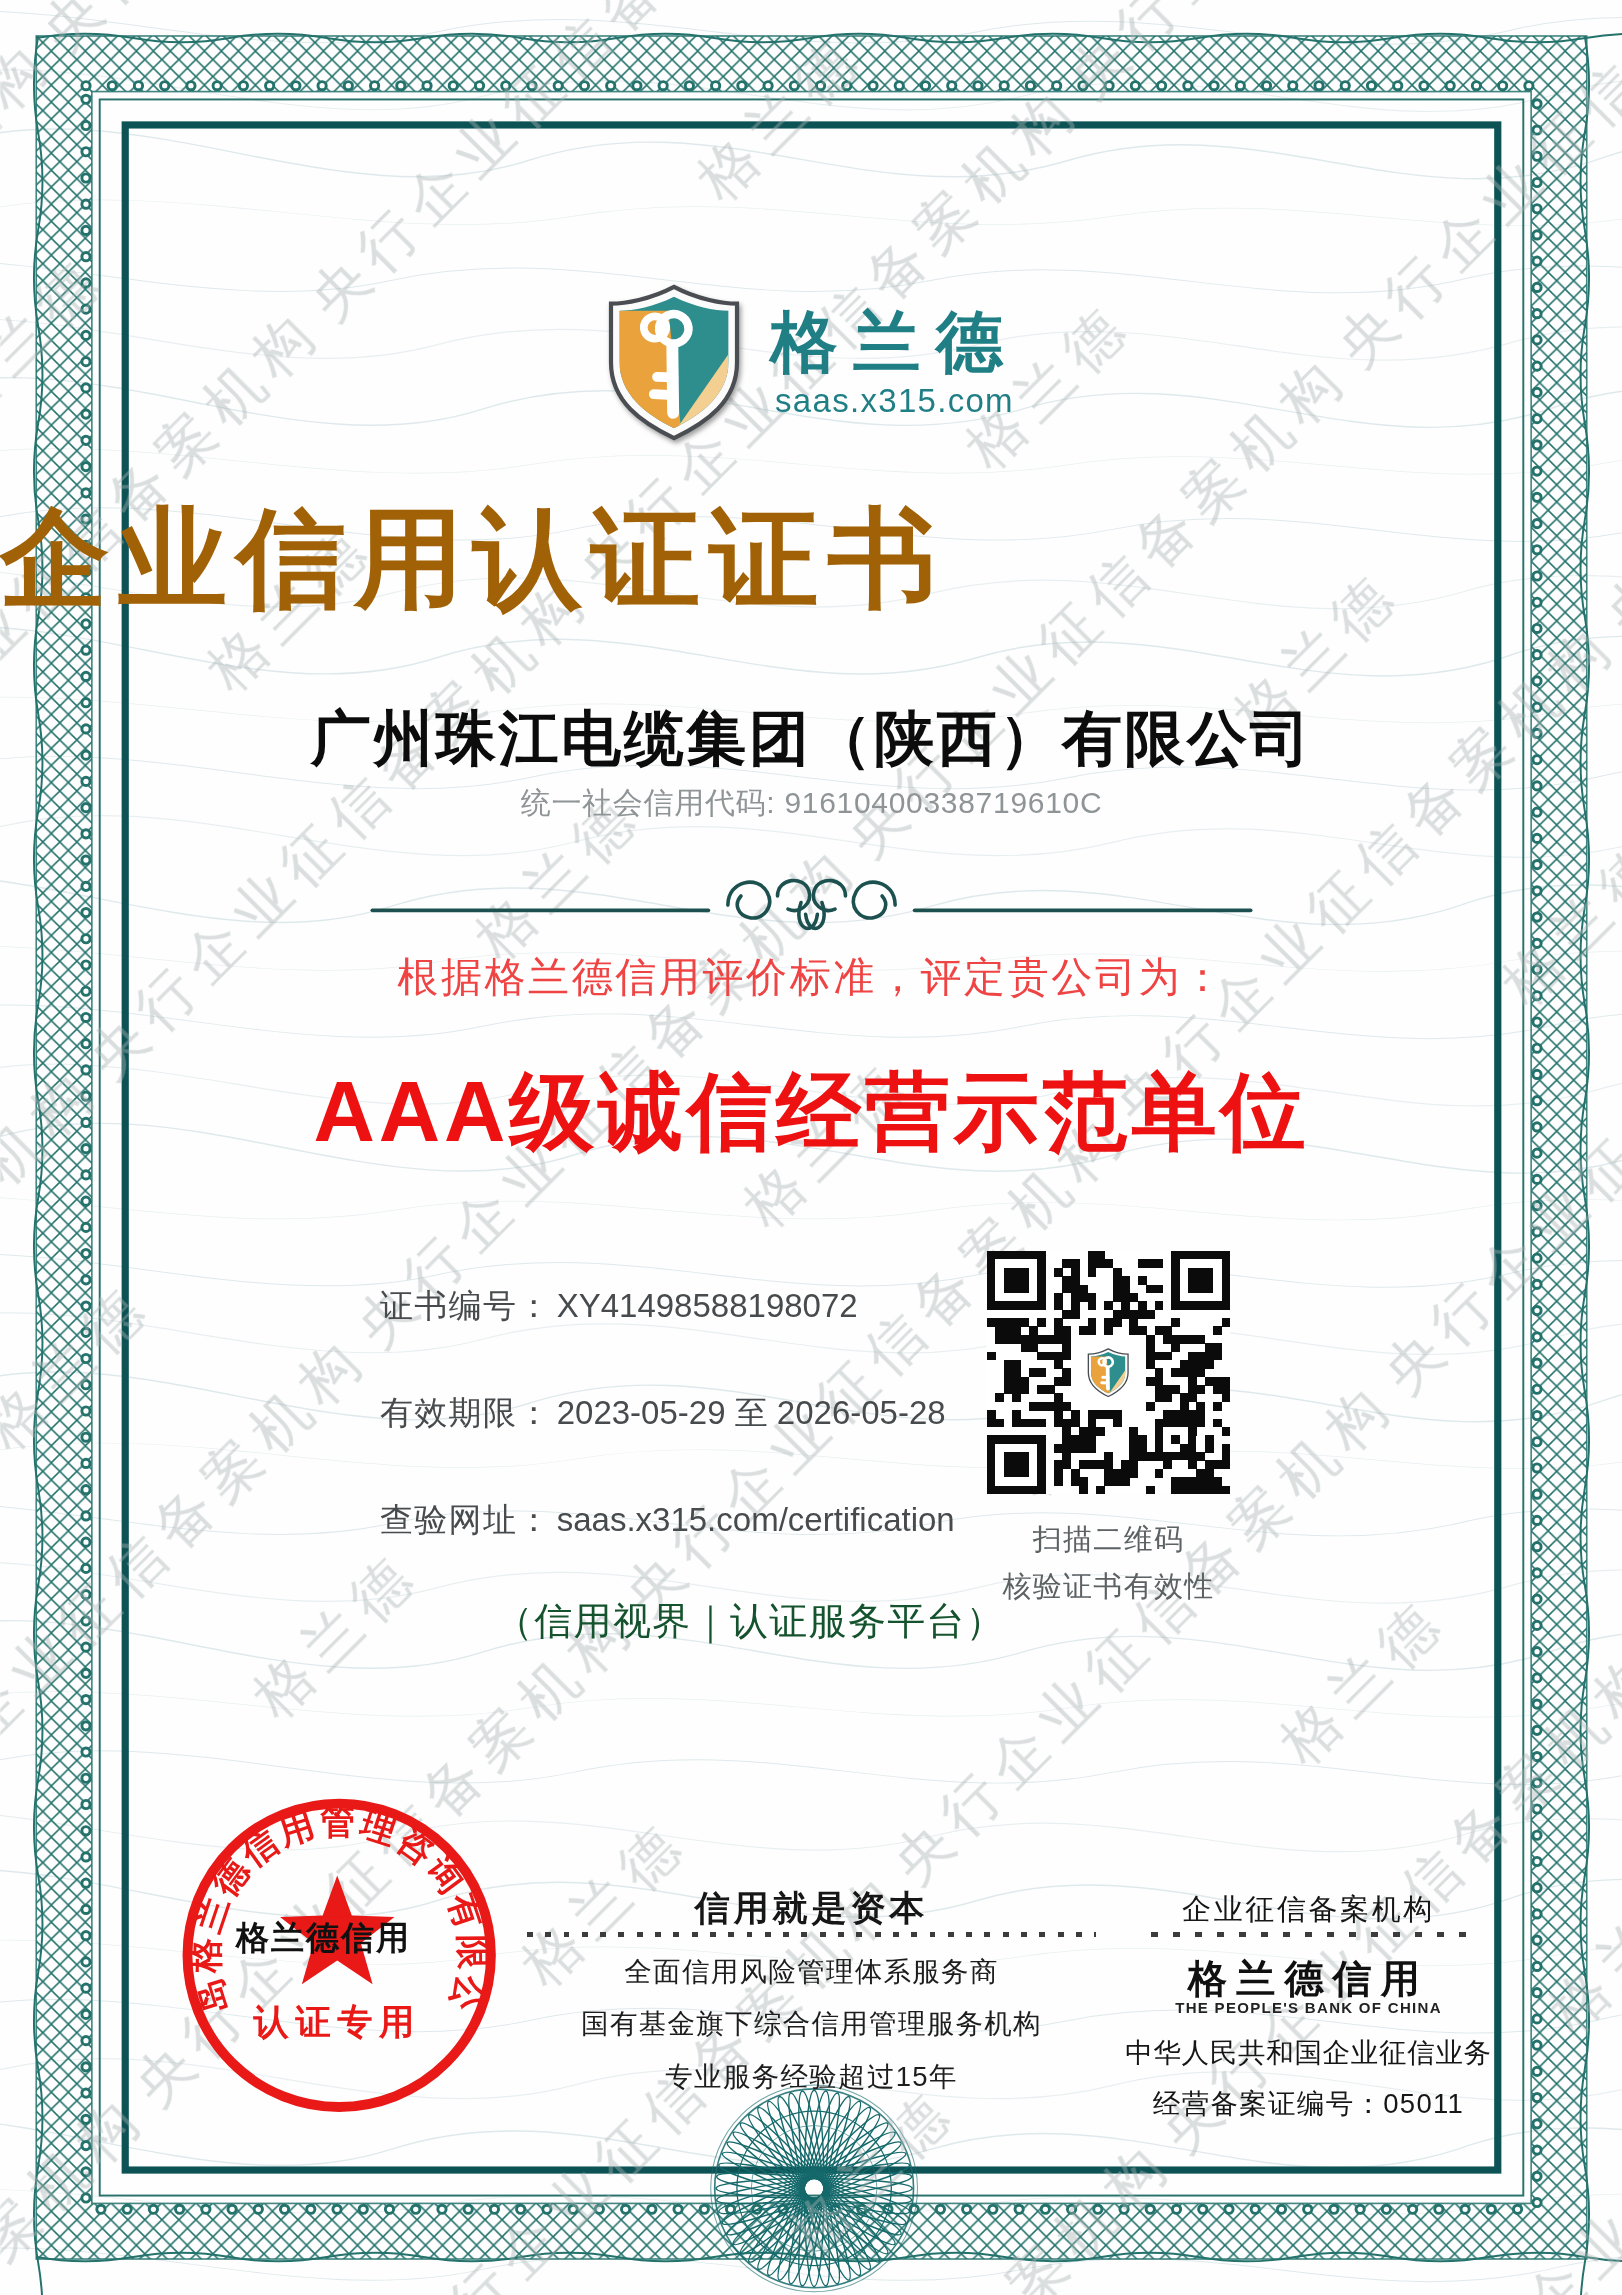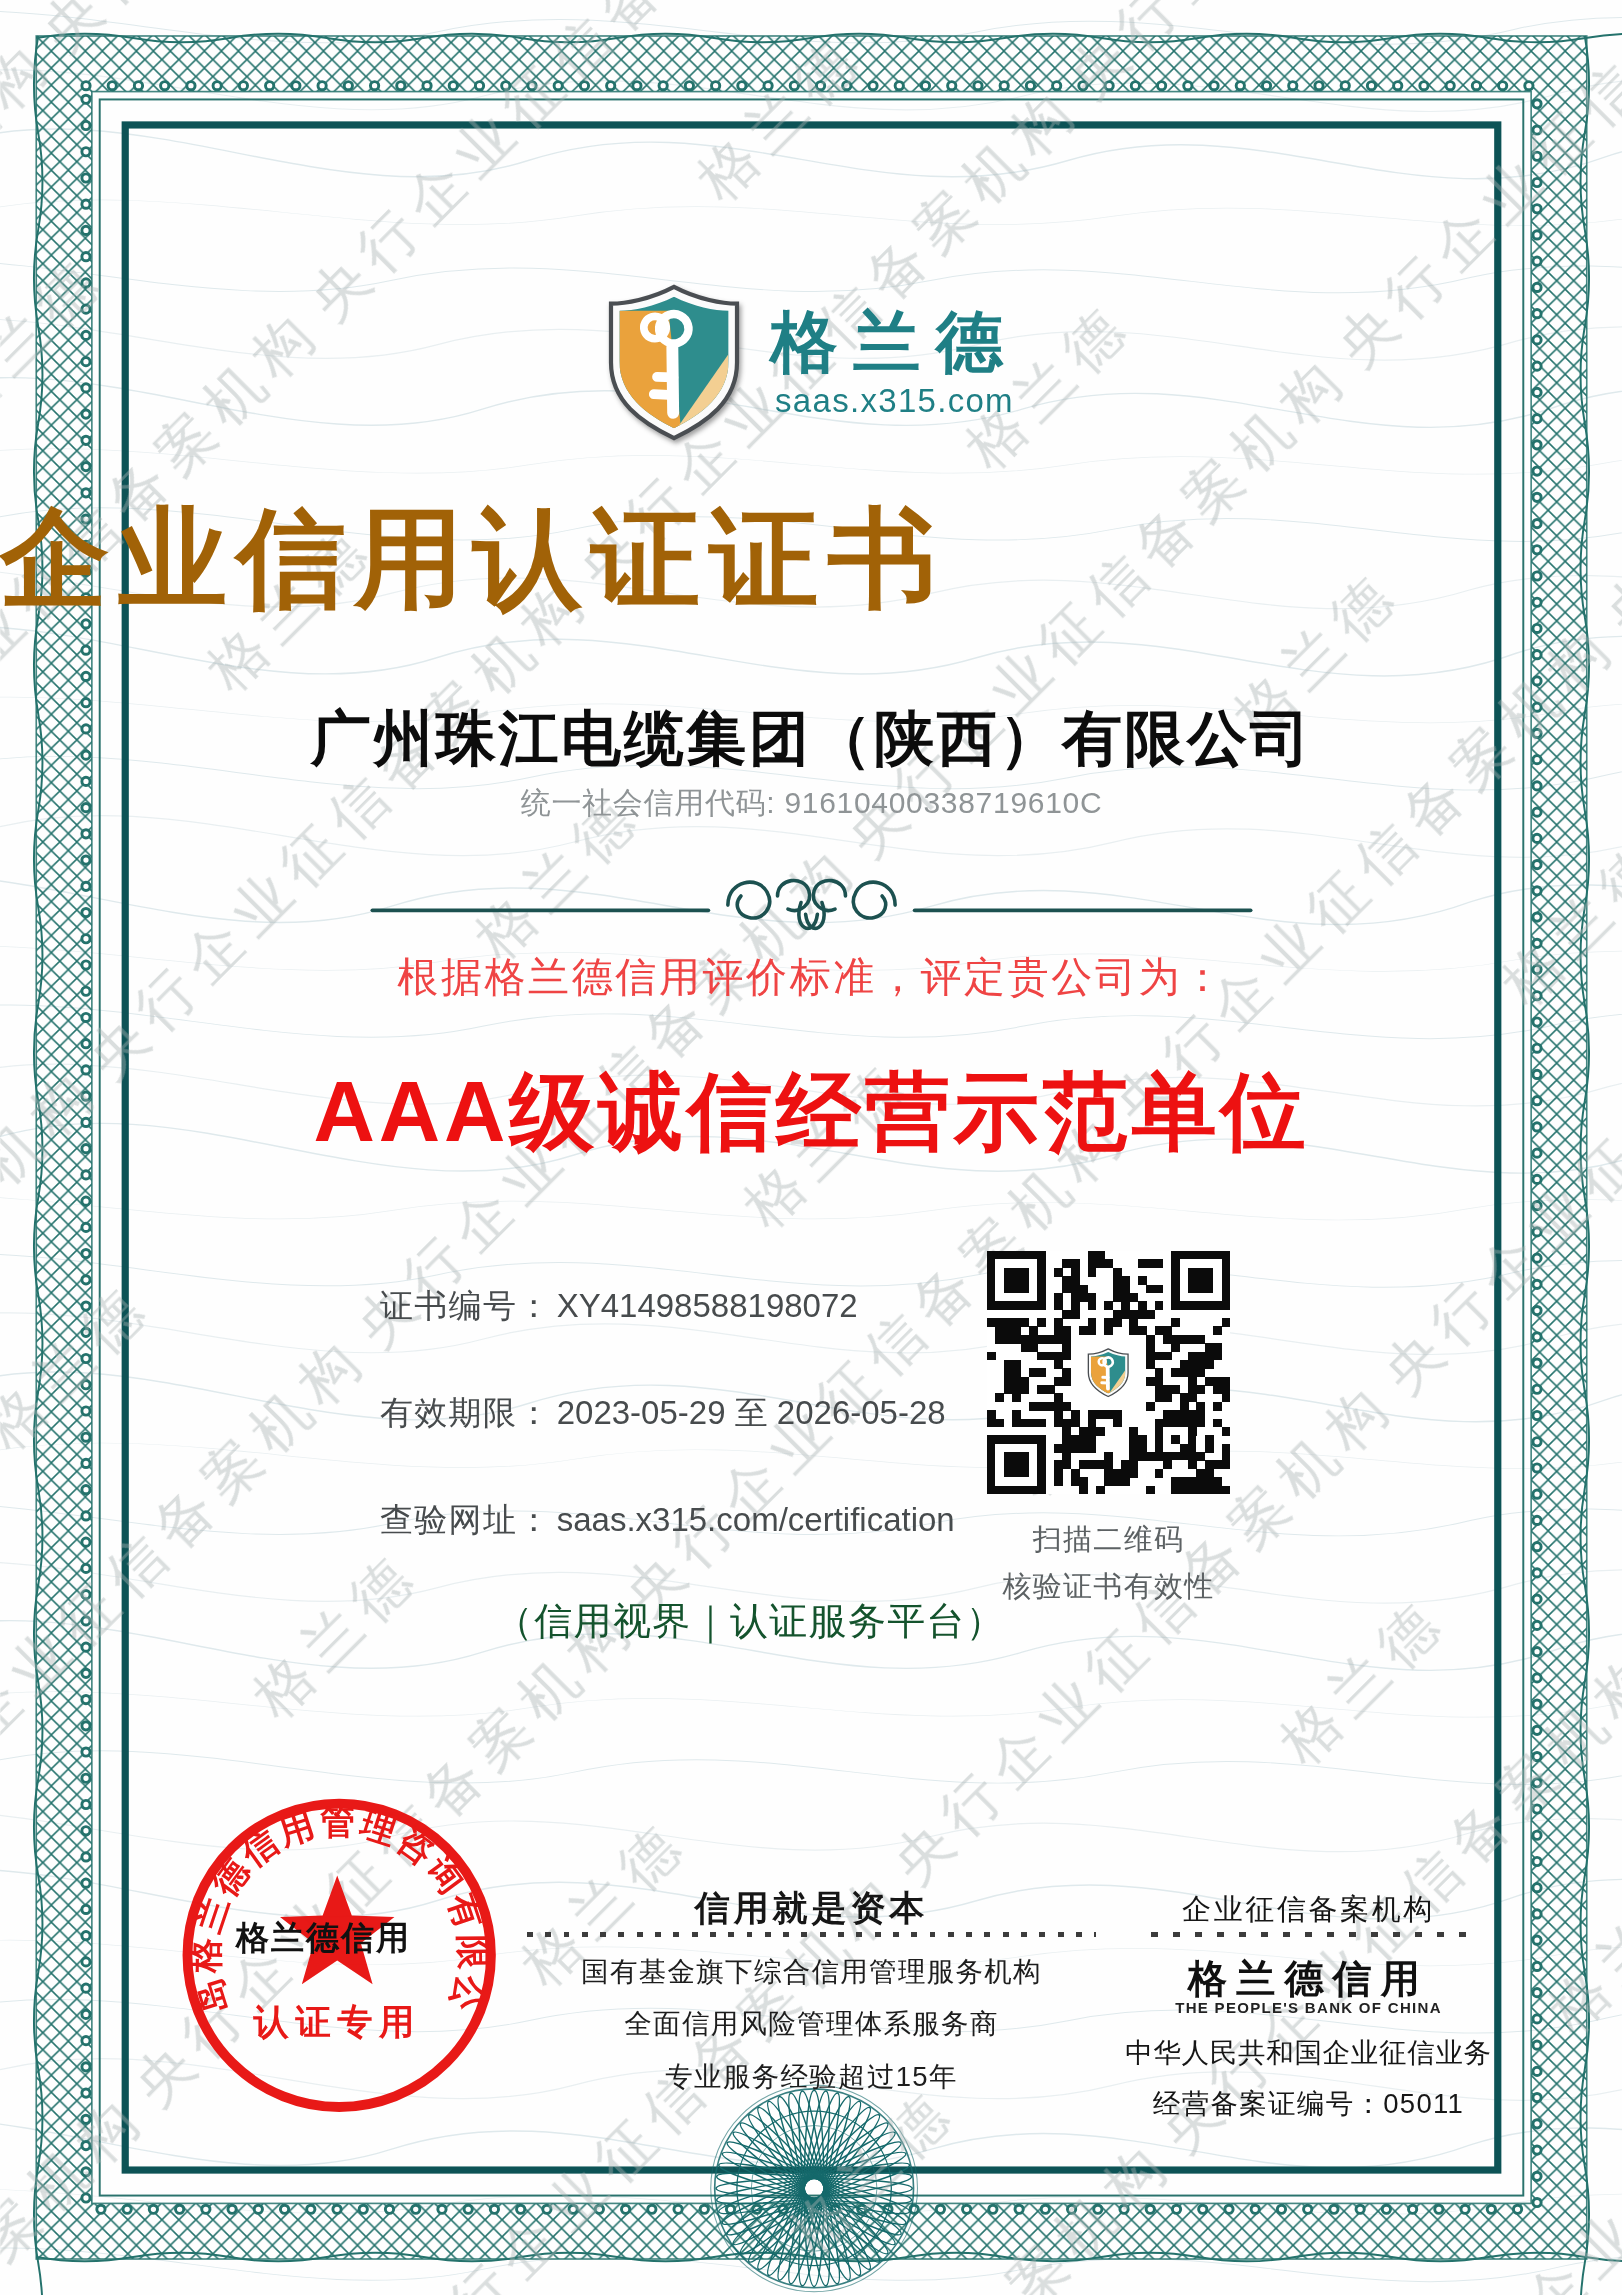--- a/index.html
+++ b/index.html
@@ -561,22 +561,22 @@
       <textPath href="#ringpath" startOffset="50%" text-anchor="middle">青岛格兰德信用管理咨询有限公司</textPath>
     </text>
     <polygon fill="#e8100e" points="245,120 222.7,181.3 157.5,183.6 208.9,223.7 190.9,286.4 245,250 299.1,286.4 281.1,223.7 332.5,183.6 267.3,181.3"></polygon>
     <text x="245" y="362" font-size="54" font-weight="bold" fill="#e8100e" letter-spacing="10" text-anchor="middle">认证专用</text>
   </svg>
   <div class="stamp-overlay">格兰德信用</div>
 
   <div class="foot-mid">
     <div class="foot-headline">信用就是资本</div>
     <div class="dotted-rule"></div>
+    <div class="foot-line">全面信用风险管理体系服务商</div>
     <div class="foot-line">国有基金旗下综合信用管理服务机构</div>
-    <div class="foot-line">全面信用风险管理体系服务商</div>
     <div class="foot-line">专业服务经验超过15年</div>
   </div>
 
   <div class="foot-right">
     <div class="fr-heading">企业征信备案机构</div>
     <div class="dashed-rule"></div>
     <div class="bank-cn">格兰德信用</div>
     <div class="bank-en">THE PEOPLE'S BANK OF CHINA</div>
     <div class="fr-line1">中华人民共和国企业征信业务</div>
     <div class="fr-line2">经营备案证编号：05011</div>

